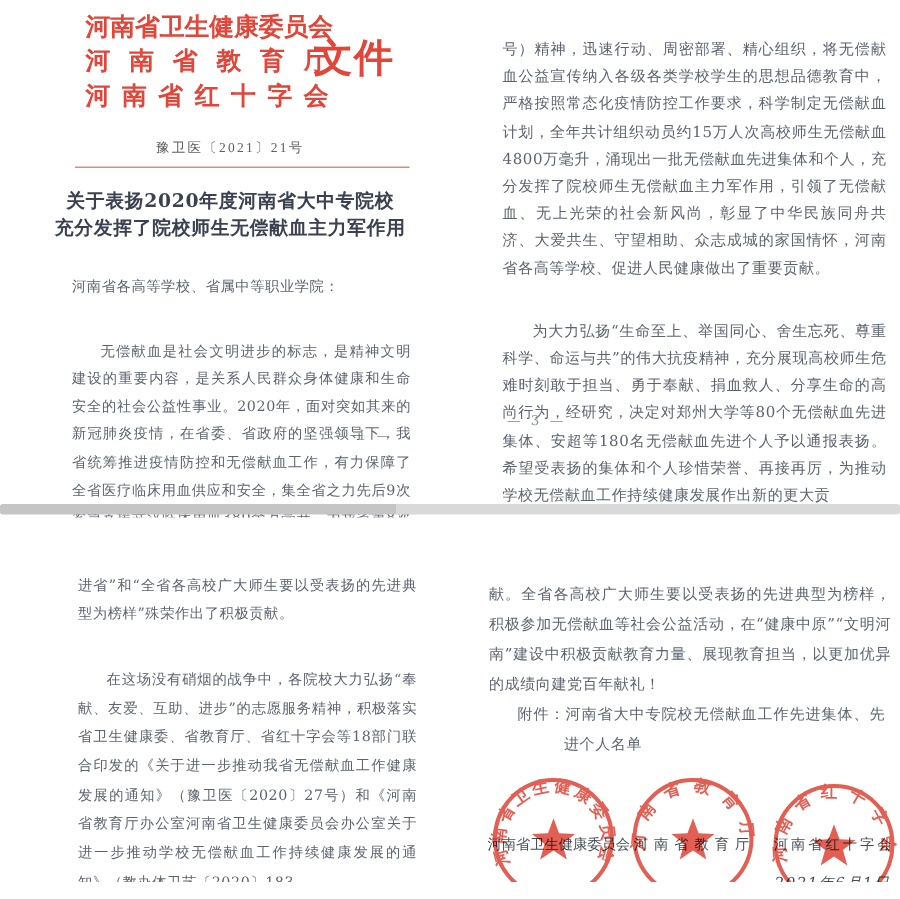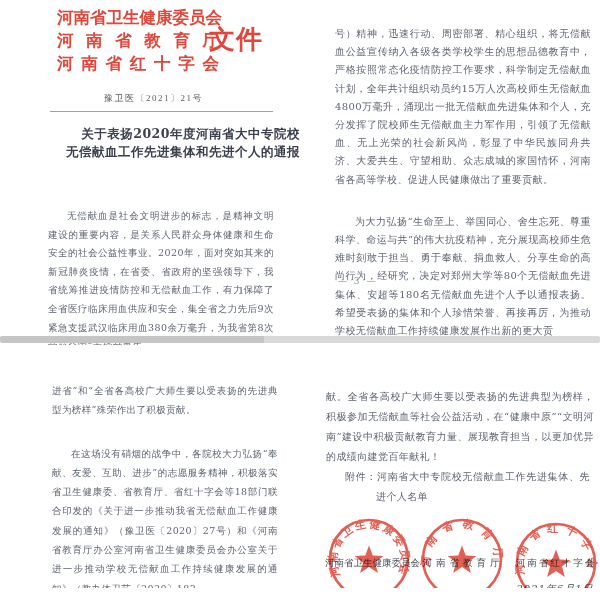--- a/index.html
+++ b/index.html
@@ -28,21 +28,21 @@
 
   
   .letterhead { position:absolute; left:50px; top:6px; width:206px; color:#e0463a; font-weight:bold; }
   .lh-line  { width:162px; font-size:16.5px; line-height:23px; text-align:justify; text-align-last:justify; letter-spacing:0; white-space:nowrap; }
   .lh-suffix{ position:absolute; right:0; top:19px; font-size:26px; line-height:28px; letter-spacing:1px;text-align:right; }
 
   .doc-number { position:absolute; left:0; top:92px; width:100%; text-align:center;
     font-size:9px; color:#5d5d5d; letter-spacing:1.5px;font-family:Liberation Serif, serif; }
   .red-rule { position:absolute; left:43px; top:111px; width:223px; height:1px; background:#e8857a; }
 
-  .doc-title { position:absolute; left:0; top:125px; width:100%; text-align:right;
+  .doc-title { position:absolute; left:0; top:125px; width:100%; text-align:center;
     font-size:12.5px; font-weight:bold; color:#3b4150; line-height:17.5px; letter-spacing:0.5px; }
 
   
   .body-text { font-size:9.5px; color:#5d6470; line-height:18.6px; text-align:justify; letter-spacing:0.4px; }
   .indent { text-indent:2em;margin-top:24px; }
   #page1 .body-block { position:absolute; left:41px; top:183px; width:226px; }
   #page3 .body-block { position:absolute; left:35px; top:25px;  width:256px; }
   #page3 .body-text  { font-size:10px; line-height:18.2px; }
   #page2 .body-block { position:absolute; left:45px; top:36px;  width:226px; line-height:19.3px;}
   #page2 .body-text  { line-height:19.3px; }
@@ -84,24 +84,25 @@
       <div class="lh-line">河南省教育厅</div>
       <div class="lh-line">河南省红十字会</div>
       <div class="lh-suffix">文件</div>
     </header>
 
     <div class="doc-number">豫卫医〔2021〕21号</div>
     <div class="red-rule"></div>
 
     <h1 class="doc-title">
       <span>关于表扬2020年度河南省大中专院校</span><br>
-      <span>无偿献血工作先进集体和先进个人的通报</span>
+      <span>充分发挥了院校师生无偿献血主力军作用</span>
     </h1>
 
     <div class="body-block">
+      <p class="body-text">河南省各高等学校、省属中等职业学院：</p>
       <p class="body-text indent">无偿献血是社会文明进步的标志，是精神文明建设的重要内容，是关系人民群众身体健康和生命安全的社会公益性事业。2020年，面对突如其来的新冠肺炎疫情，在省委、省政府的坚强领导下，我省统筹推进疫情防控和无偿献血工作，有力保障了全省医疗临床用血供应和安全，集全省之力先后9次紧急支援武汉临床用血380余万毫升，为我省第8次荣获全国“无偿献血先</p>
     </div>
 
     <div class="page-number">— 1 —</div>
   </section>
 
   <section class="page" id="page3">
     <div class="body-block">
       <p class="body-text">号）精神，迅速行动、周密部署、精心组织，将无偿献血公益宣传纳入各级各类学校学生的思想品德教育中，严格按照常态化疫情防控工作要求，科学制定无偿献血计划，全年共计组织动员约15万人次高校师生无偿献血4800万毫升，涌现出一批无偿献血先进集体和个人，充分发挥了院校师生无偿献血主力军作用，引领了无偿献血、无上光荣的社会新风尚，彰显了中华民族同舟共济、大爱共生、守望相助、众志成城的家国情怀，河南省各高等学校、促进人民健康做出了重要贡献。</p>
       <p class="body-text indent">为大力弘扬“生命至上、举国同心、舍生忘死、尊重科学、命运与共”的伟大抗疫精神，充分展现高校师生危难时刻敢于担当、勇于奉献、捐血救人、分享生命的高尚行为，经研究，决定对郑州大学等80个无偿献血先进集体、安超等180名无偿献血先进个人予以通报表扬。希望受表扬的集体和个人珍惜荣誉、再接再厉，为推动学校无偿献血工作持续健康发展作出新的更大贡</p>

